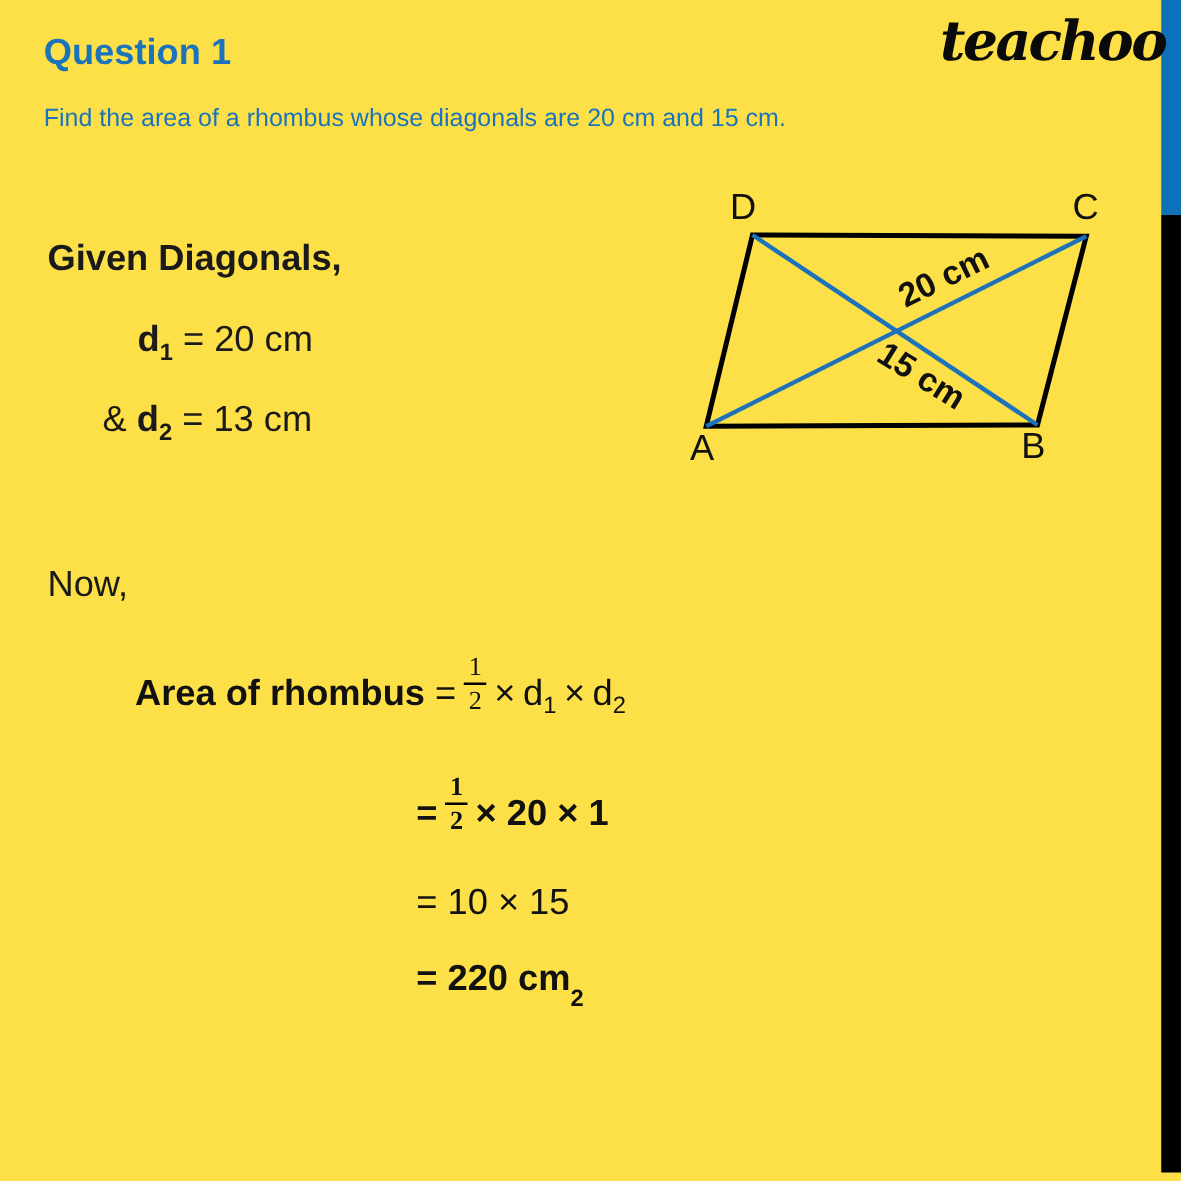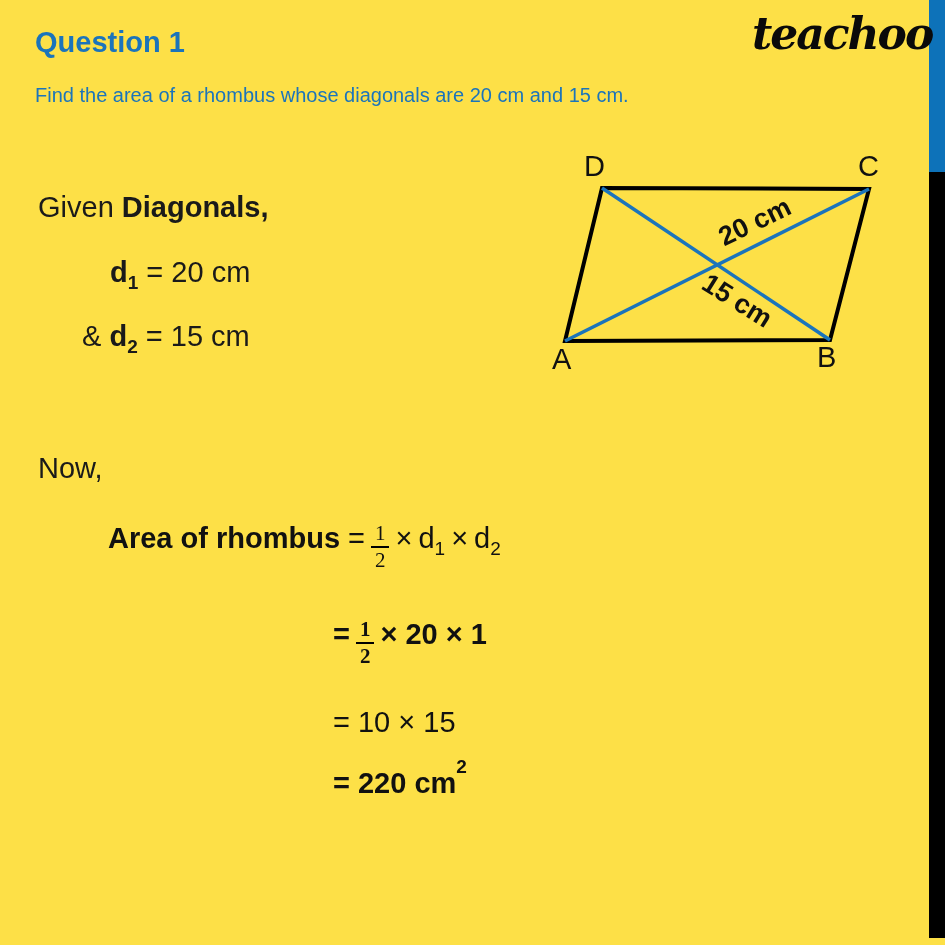--- a/index.html
+++ b/index.html
@@ -24,21 +24,21 @@
     left:752px; top:8px; width:160px;
     font-family:"DejaVu Serif", serif;
     font-style:italic; font-weight:bold;
     font-size:44px; letter-spacing:-2px; color:#0a0a0a;
     text-align:center;
   }
   .question-line { left:35px; top:84px; font-size:20px; color:#1b74bb; white-space:nowrap; }
 
   
   .body-text { font-size:29px; color:#1a1a1a; white-space:nowrap; }
-  .given-line { left:38px; top:191px; }
+  .given-line { left:38px; top:191px;font-weight:bold; }
   .d1-line { left:110px; top:256px; }
   .d2-line { left:82px; top:320px; }
   .now-line { left:38px; top:452px;text-align:right; }
 
   sub { font-size:19px; line-height:0; }
   sup { font-size:19px; line-height:0; }
 
   
   .diagram-svg { left:540px; top:140px; }
   .vertex-label { font-size:29px; color:#111; }
@@ -47,21 +47,21 @@
   .v-a { left:552px; top:343px; }
   .v-b { left:817px; top:341px; }
   .diag-label {
     font-size:27px; font-weight:bold; color:#111; white-space:nowrap;
     transform-origin:center center;
   }
   .label-20 { left:755px; top:222px; transform:translate(-50%,-50%) rotate(-26deg); }
   .label-15 { left:737px; top:301px; transform:translate(-50%,-50%) rotate(32deg); }
 
   
-  .formula { display:flex; align-items:flex-start; font-size:29px; white-space:nowrap; }
+  .formula { display:flex; align-items:flex-end; font-size:29px; white-space:nowrap; }
   .frac {
     display:inline-flex; flex-direction:column; align-items:center;
     font-family:"Liberation Serif", serif;
     font-size:21px; line-height:1.1; margin:0 6px;
   }
   .frac .num { border-bottom:2px solid #000; padding:0 4px 1px 4px; }
   .frac .den { padding-top:1px; }
   .line1 { left:108px; top:522px; }
   .line1 .label { font-weight:bold; margin-right:8px; }
   .line2 { left:333px; top:618px; font-weight:bold; }
@@ -87,21 +87,21 @@
     <span>Given</span>
     <b>Diagonals,</b>
   </div>
   <div class="abs body-text d1-line">
     <b><span>d</span><sub>1</sub></b>
     <span>= 20 cm</span>
   </div>
   <div class="abs body-text d2-line">
     <span>&amp;</span>
     <b><span>d</span><sub>2</sub></b>
-    <span>= 15 cm</span>
+    <span>= 13 cm</span>
   </div>
 
   <svg class="abs diagram-svg" width="350" height="230" viewBox="0 0 350 230">
     <polygon points="25,201 290,200 329,49 62,48" fill="none" stroke="#000000" stroke-width="4"></polygon>
     <line x1="25" y1="201" x2="329" y2="49" stroke="#1b74bb" stroke-width="3.5"></line>
     <line x1="62" y1="48" x2="290" y2="200" stroke="#1b74bb" stroke-width="3.5"></line>
   </svg>
   <div class="abs vertex-label v-d">D</div>
   <div class="abs vertex-label v-c">C</div>
   <div class="abs vertex-label v-a">A</div>

